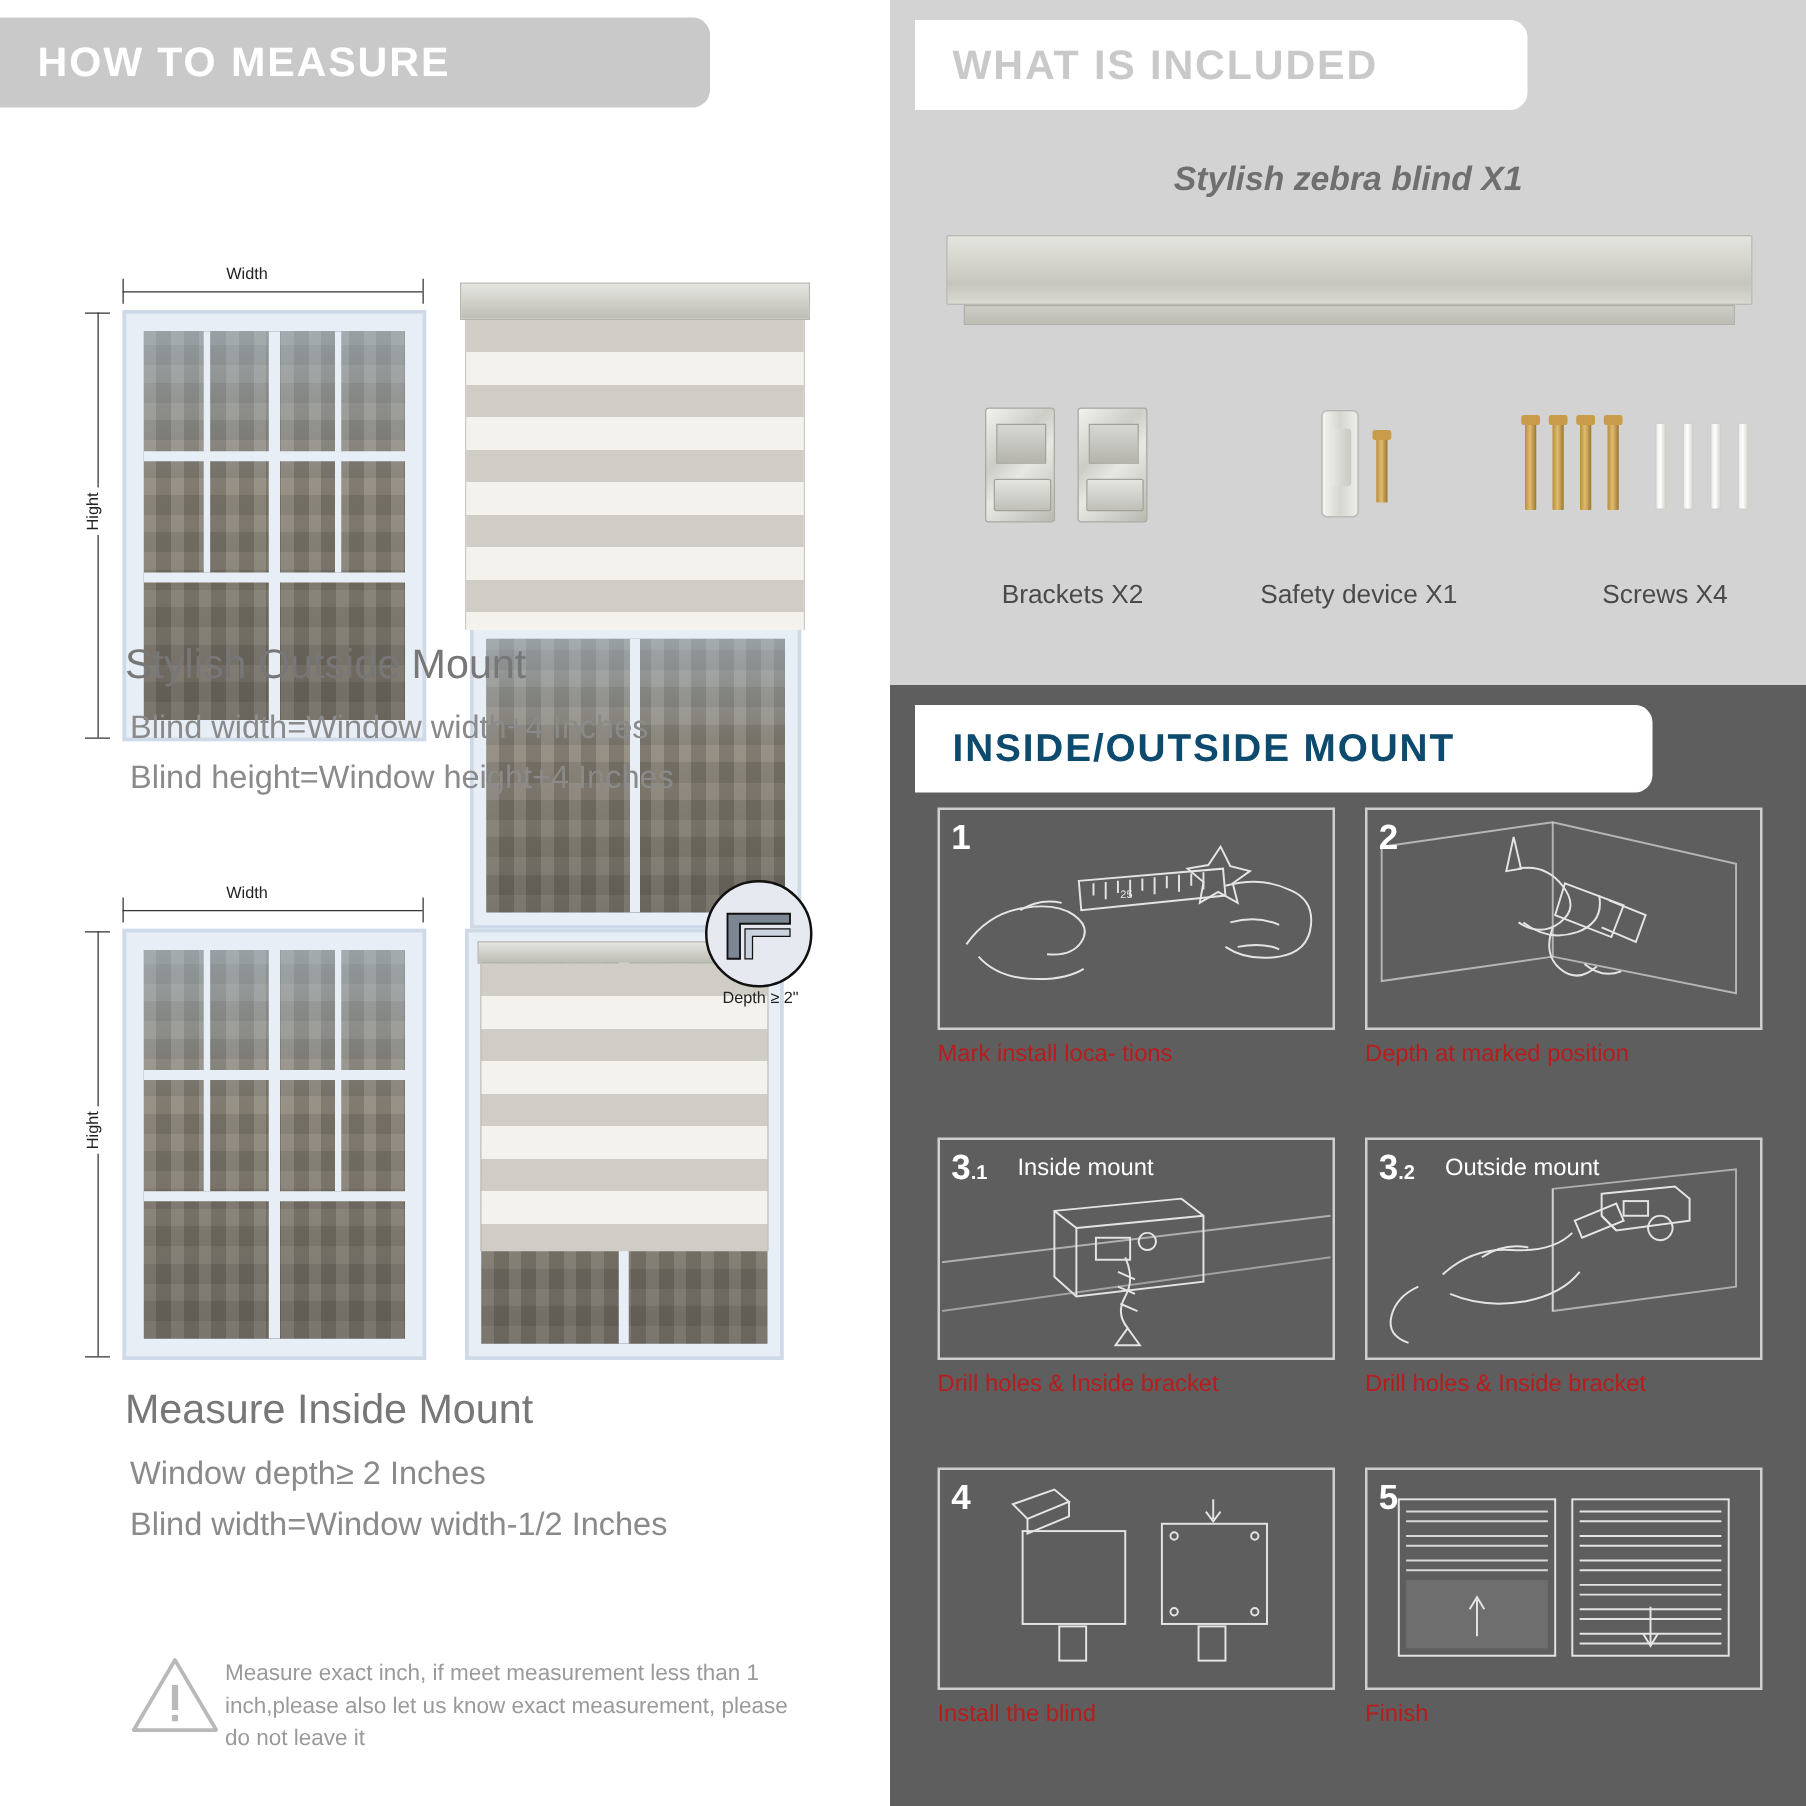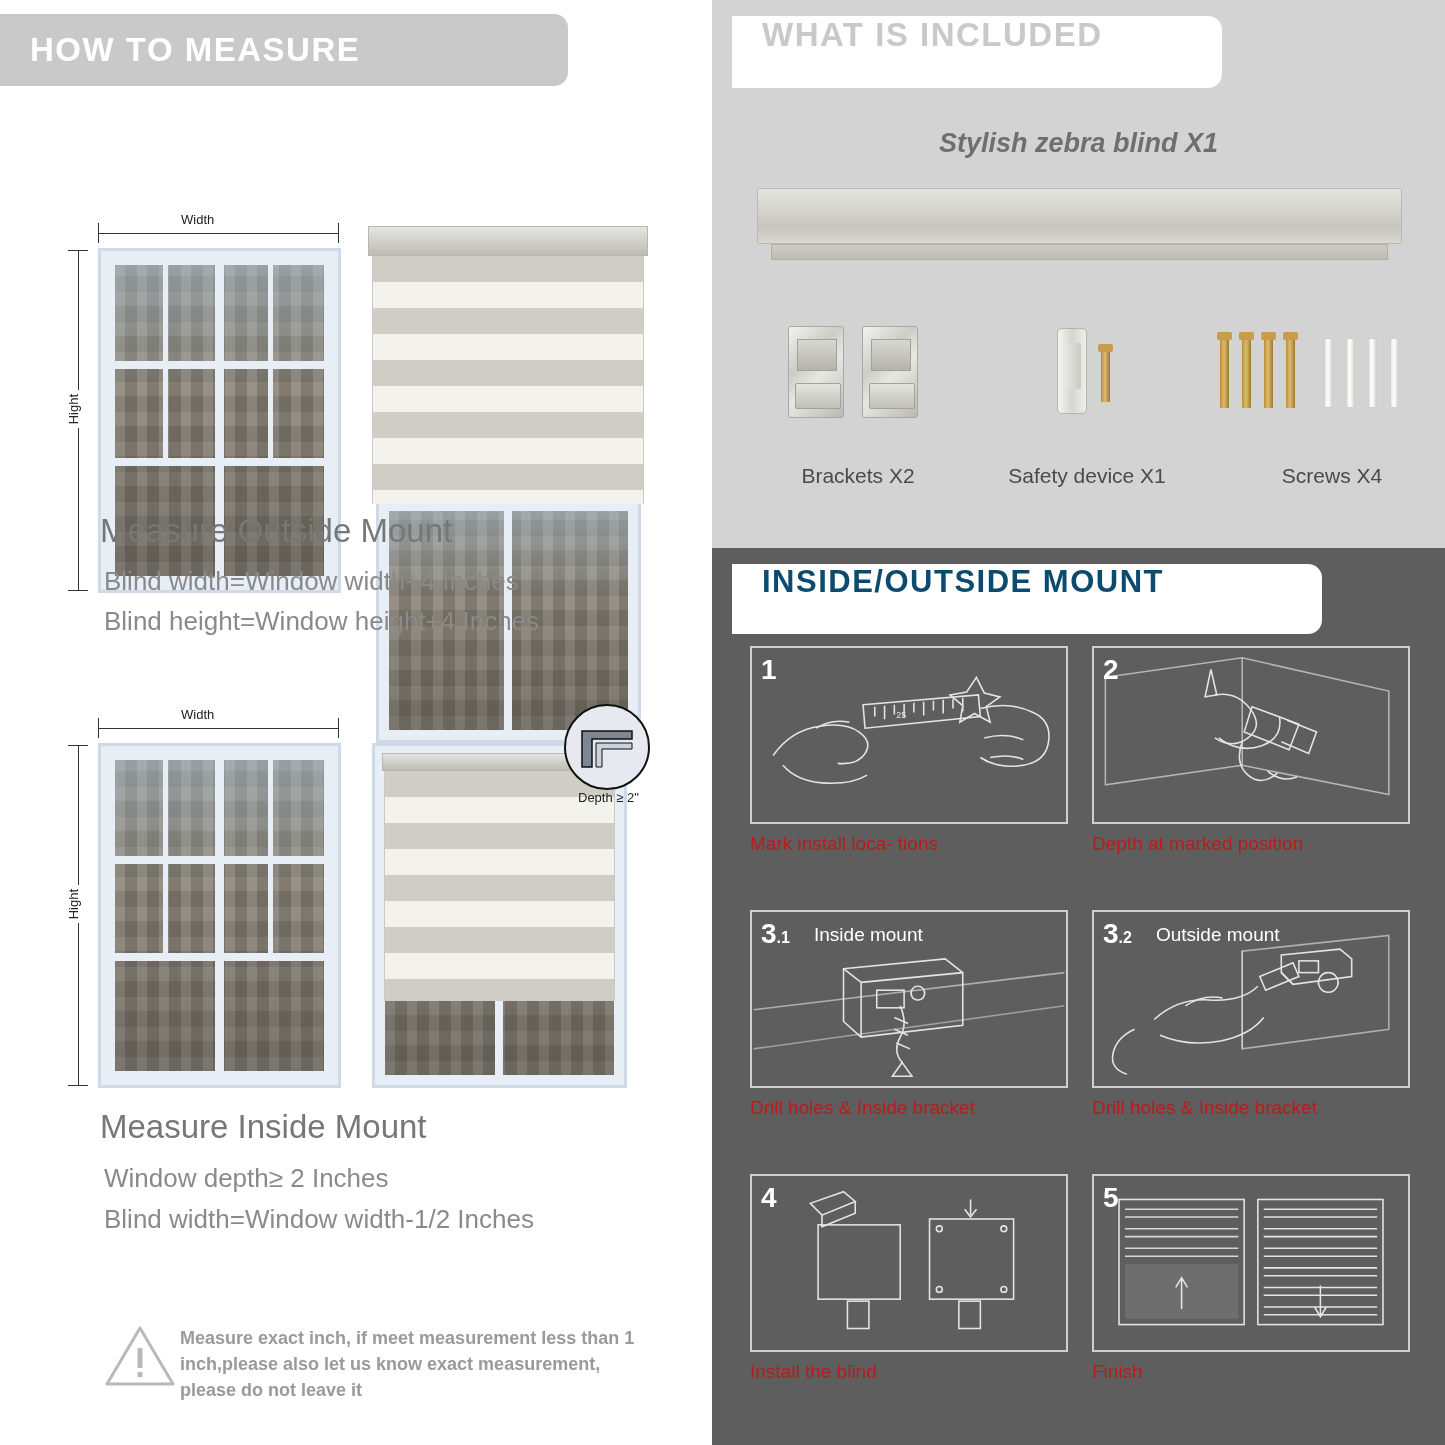--- a/index.html
+++ b/index.html
@@ -120,21 +120,21 @@
     width: 733px; height: 548px;
     background: #d3d3d3;
   }
   .panel-mount {
     position: absolute; left: 0; top: 548px;
     width: 733px; height: 897px;
     background: #5e5e5e;
   }
   .banner-white {
     position: absolute;
-    display: flex; align-items: flex-start;
+    display: flex; align-items: center;
     background: #ffffff;
     border-radius: 0 14px 14px 0;
   }
   .banner-white .banner-title { color: #c9c9c9; }
   #banner-included { left: 20px; top: 16px; width: 490px; height: 72px; }
   #banner-mount { left: 20px; top: 564px; width: 590px; height: 70px; }
   #banner-mount .banner-title { color: #0c4a6e; font-size: 31px; }
 
   .included-title {
     position: absolute;
@@ -303,21 +303,21 @@
           <div class="win-inner" style="left:10px; top:10px; right:10px; bottom:10px;">
             <div class="photo-b"></div>
             <div class="mullion-v" style="left:48%; top:0; width:8px; height:100%;"></div>
           </div>
         </div>
         <div class="blind-head" style="left:0; top:-22px; width:280px; height:30px;"></div>
         <div class="blind-body" style="left:4px; top:8px; width:272px; height:248px;"></div>
       </div>
     </div>
 
-    <div class="section-heading" style="left:100px; top:512px;">Measure Outside Mount</div>
+    <div class="section-heading" style="left:100px; top:512px;">Stylish Outside Mount</div>
     <div class="section-line" style="left:104px; top:566px;">Blind width=Window width+4 Inches</div>
     <div class="section-line" style="left:104px; top:606px;">Blind height=Window height+4 Inches</div>
 
     <div class="measure-block" style="left:0; top:695px; width:712px; height:410px;">
 
       <div class="dim-line" style="left:98px; top:33px; width:240px; height:1px;"></div>
       <div class="dim-line" style="left:98px; top:23px; width:1px; height:20px;"></div>
       <div class="dim-line" style="left:338px; top:23px; width:1px; height:20px;"></div>
       <div style="position:absolute; left:175px; top:10px; background:#fff; padding:0 6px;">
         <span class="dim-label" style="position:static;">Width</span>
@@ -364,21 +364,21 @@
 
     <div class="section-heading" style="left:100px; top:1108px;">Measure Inside Mount</div>
     <div class="section-line" style="left:104px; top:1163px;">Window depth≥ 2 Inches</div>
     <div class="section-line" style="left:104px; top:1204px;">Blind width=Window width-1/2 Inches</div>
 
     <svg style="position:absolute; left:104px; top:1322px; width:72px; height:68px;">
       <path d="M36 6 L69 62 L3 62 Z" fill="none" stroke="#b9b9b9" stroke-width="3" stroke-linejoin="round"></path>
       <rect x="33.5" y="26" width="5" height="20" fill="#b9b9b9"></rect>
       <rect x="33.5" y="50" width="5" height="5" fill="#b9b9b9"></rect>
     </svg>
-    <div class="note" style="left:180px; top:1325px;font-weight:bold;">Measure exact inch, if meet measurement less than 1 inch,please also let us know exact measurement, please do not leave it</div>
+    <div class="note" style="left:180px; top:1325px;">Measure exact inch, if meet measurement less than 1 inch,please also let us know exact measurement, please do not leave it</div>
   </div>
 
   <div class="right-col">
 
     <div class="panel-included">
       <div class="banner-white" id="banner-included">
         <span class="banner-title">WHAT IS INCLUDED</span>
       </div>
 
       <div class="included-title">Stylish zebra blind X1</div>

